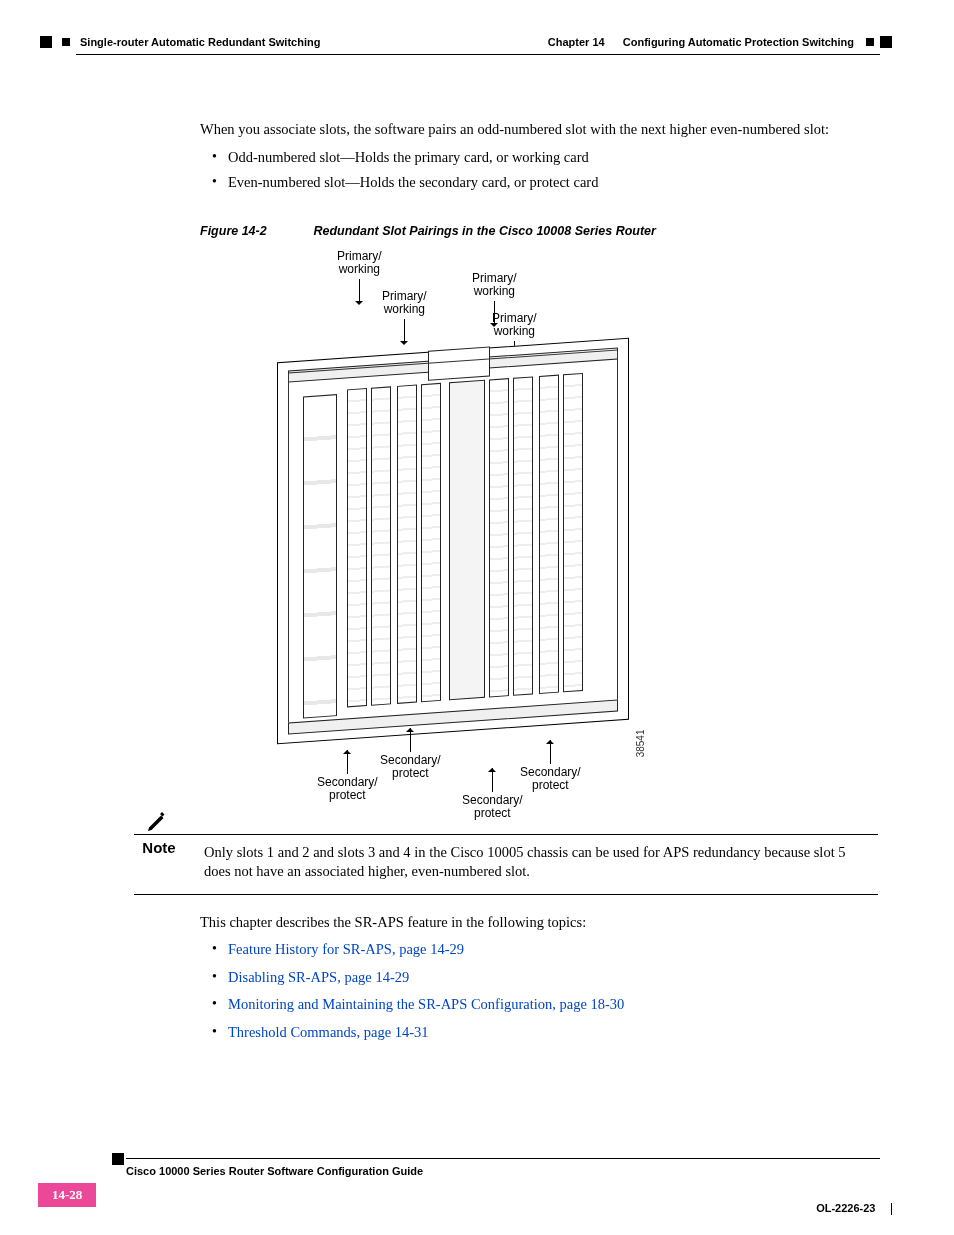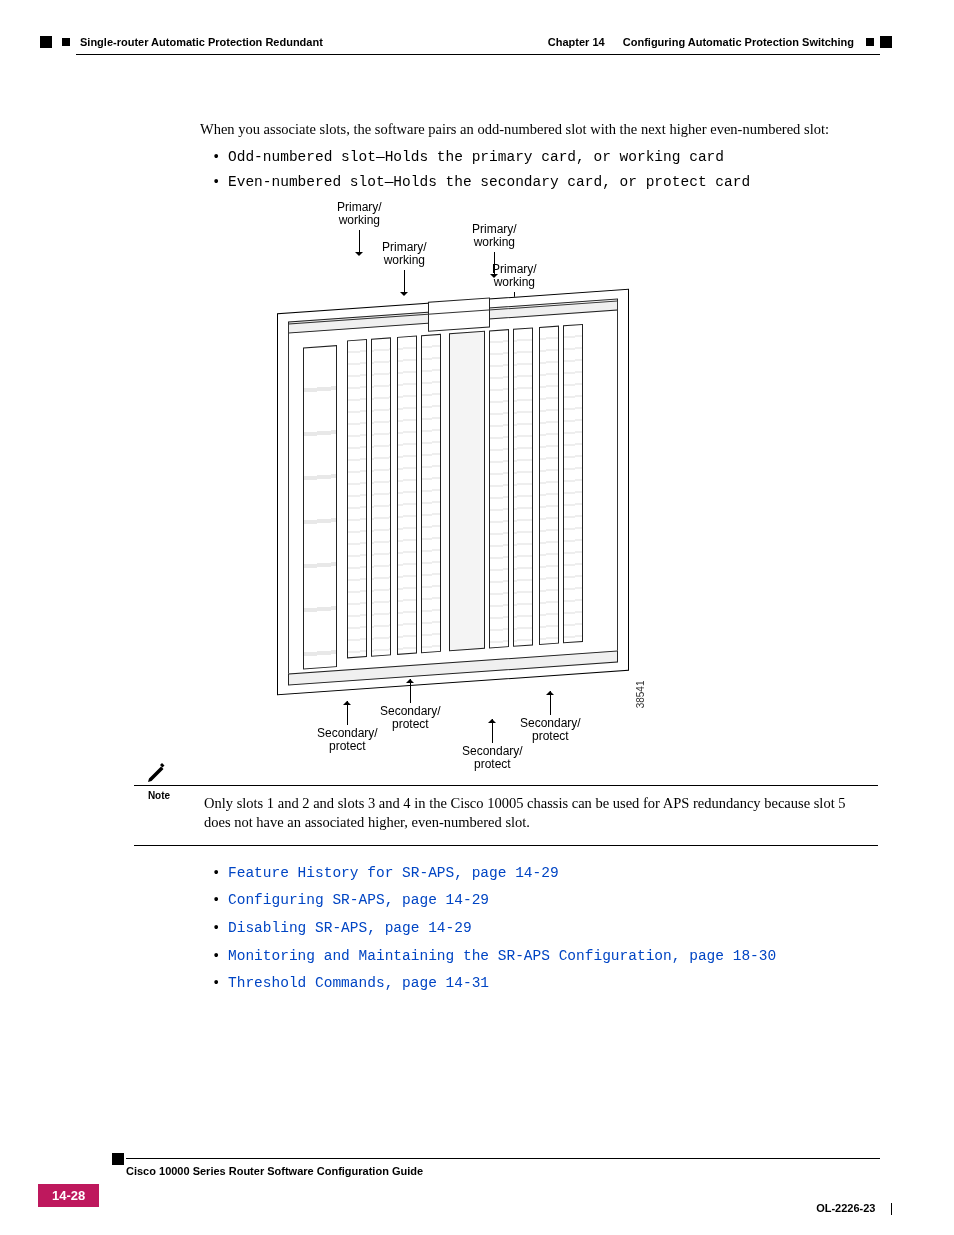--- a/index.html
+++ b/index.html
@@ -36,21 +36,21 @@
     border-top:1px solid #000;
   }
   .content {
     position:absolute;
     top:120px;
     left:200px;
     right:76px;
     line-height:1.35;
   }
   .para { margin:0 0 8px 0; }
-  .ul { list-style:none; padding:0; margin:0 0 8px 0;font-family:Liberation Mono, monospace; }
+  .ul { list-style:none; padding:0; margin:0 0 8px 0; }
   .ul li { position:relative; padding-left:28px; margin:6px 0; }
   .ul li::before {
     content:"•"; position:absolute; left:12px; top:0; font-size:14px;
   }
   .link { color:#0045c4; }
   .figcap {
     font-family: Arial, Helvetica, sans-serif;
     font-size:12.5px;
     font-weight:bold;
     font-style:italic;
@@ -153,21 +153,21 @@
     left:-55px; top:-24px;
     width:24px; height:24px;
   }
   .note-icon svg { width:24px; height:24px; }
   .note-label {
     position:absolute;
     left:-66px; top:4px;
     width:50px;
     font-family: Arial, Helvetica, sans-serif;
     font-weight:bold;
-    font-size:10px;
+    font-size:15px;
     text-align:center;
   }
   .note-text {
     margin:4px; padding:0 0 8px 0;
   }
   .note-rule2 { border-top:1px solid #000; margin-left:-66px; margin-top:4px; margin-bottom:18px;}
 
   
   .links li { margin:8px 0; }
 
@@ -181,22 +181,22 @@
     font-family:Arial, Helvetica, sans-serif;
     font-weight:bold; font-size:11px;
   }
   .footer-sq {
     position:absolute; left:112px; bottom:70px;
     width:12px; height:12px; background:#000;
   }
   .page-badge {
     position:absolute;
     left:38px; bottom:28px;
-    background:#be185d; color:#fff;
-    font-family:Liberation Sans, sans-serif;
+    background:#ec4899; color:#fff;
+    font-family:Liberation Serif, serif;
     font-weight:bold; font-size:13px;
     padding:4px 14px;
   }
   .doc-id {
     position:absolute;
     right:62px; bottom:20px;
     font-family:Arial, Helvetica, sans-serif;
     font-weight:bold; font-size:11px;
   }
   .doc-id-bar {
@@ -204,21 +204,21 @@
     vertical-align:middle; margin-left:12px;
   }
 </style>
 </head>
 <body>
 
 <div class="header-row">
   <div class="header-left">
     <span class="small-black-sq"></span>
     <span class="small-black-sq" style="width:8px;height:8px;"></span>
-    <span>Single-router Automatic Protection Redundant</span>
+    <span>Single-router Automatic Redundant Switching</span>
   </div>
   <div class="header-right">
     <span>Chapter 14</span>
     <span>&nbsp;&nbsp;</span>
     <span>Configuring Automatic Protection Switching</span>
     <span class="small-black-sq" style="width:8px;height:8px;margin-left:6px;"></span>
     <span class="small-black-sq"></span>
   </div>
 </div>
 <div class="header-rule"></div>
@@ -226,20 +226,24 @@
 <div class="content">
 
   <p class="para">When you associate slots, the software pairs an odd-numbered slot with the next higher even-numbered slot:</p>
 
   <ul class="ul">
     <li><span>Odd-numbered slot—Holds the primary card, or working card</span></li>
     <li><span>Even-numbered slot—Holds the secondary card, or protect card</span></li>
   </ul>
 
 
+  <div class="figcap">
+    <span class="num">Figure 14-2</span>
+    <span>Redundant Slot Pairings in the Cisco 10008 Series Router</span>
+  </div>
 
   <div class="figure">
 
     <div class="fig-label" style="left:75px; top:0;">
       <span>Primary/</span><br><span>working</span>
       <div class="arrow-down" style="position:relative;height:26px;"></div>
     </div>
     <div class="fig-label" style="left:120px; top:40px;">
       <span>Primary/</span><br><span>working</span>
       <div class="arrow-down" style="position:relative;height:26px;"></div>
@@ -296,24 +300,24 @@
       <svg viewBox="0 0 24 24">
           <path d="M3 21l3.5-1 12-12-2.5-2.5-12 12L3 21z M15 4l2.5 2.5 2-2L17 2l-2 2z" fill="#000"></path>
         </svg>
     </div>
     <div class="note-rule"></div>
     <div class="note-label">Note</div>
     <p class="note-text">Only slots 1 and 2 and slots 3 and 4 in the Cisco 10005 chassis can be used for APS redundancy because slot 5 does not have an associated higher, even-numbered slot.</p>
     <div class="note-rule2"></div>
   </div>
 
+  <p class="para">This chapter describes the SR-APS feature in the following topics:</p>
 
   <ul class="ul links">
     <li><span class="link">Feature History for SR-APS, page 14-29</span></li>
-    <li><span class="link">Configuring SR-APS, page 14-29</span></li>
     <li><span class="link">Disabling SR-APS, page 14-29</span></li>
     <li><span class="link">Monitoring and Maintaining the SR-APS Configuration, page 18-30</span></li>
     <li><span class="link">Threshold Commands, page 14-31</span></li>
   </ul>
 
 </div>
 
 <div class="footer-sq"></div>
 <div class="footer-rule"></div>
 <div class="footer-title">Cisco 10000 Series Router Software Configuration Guide</div>

